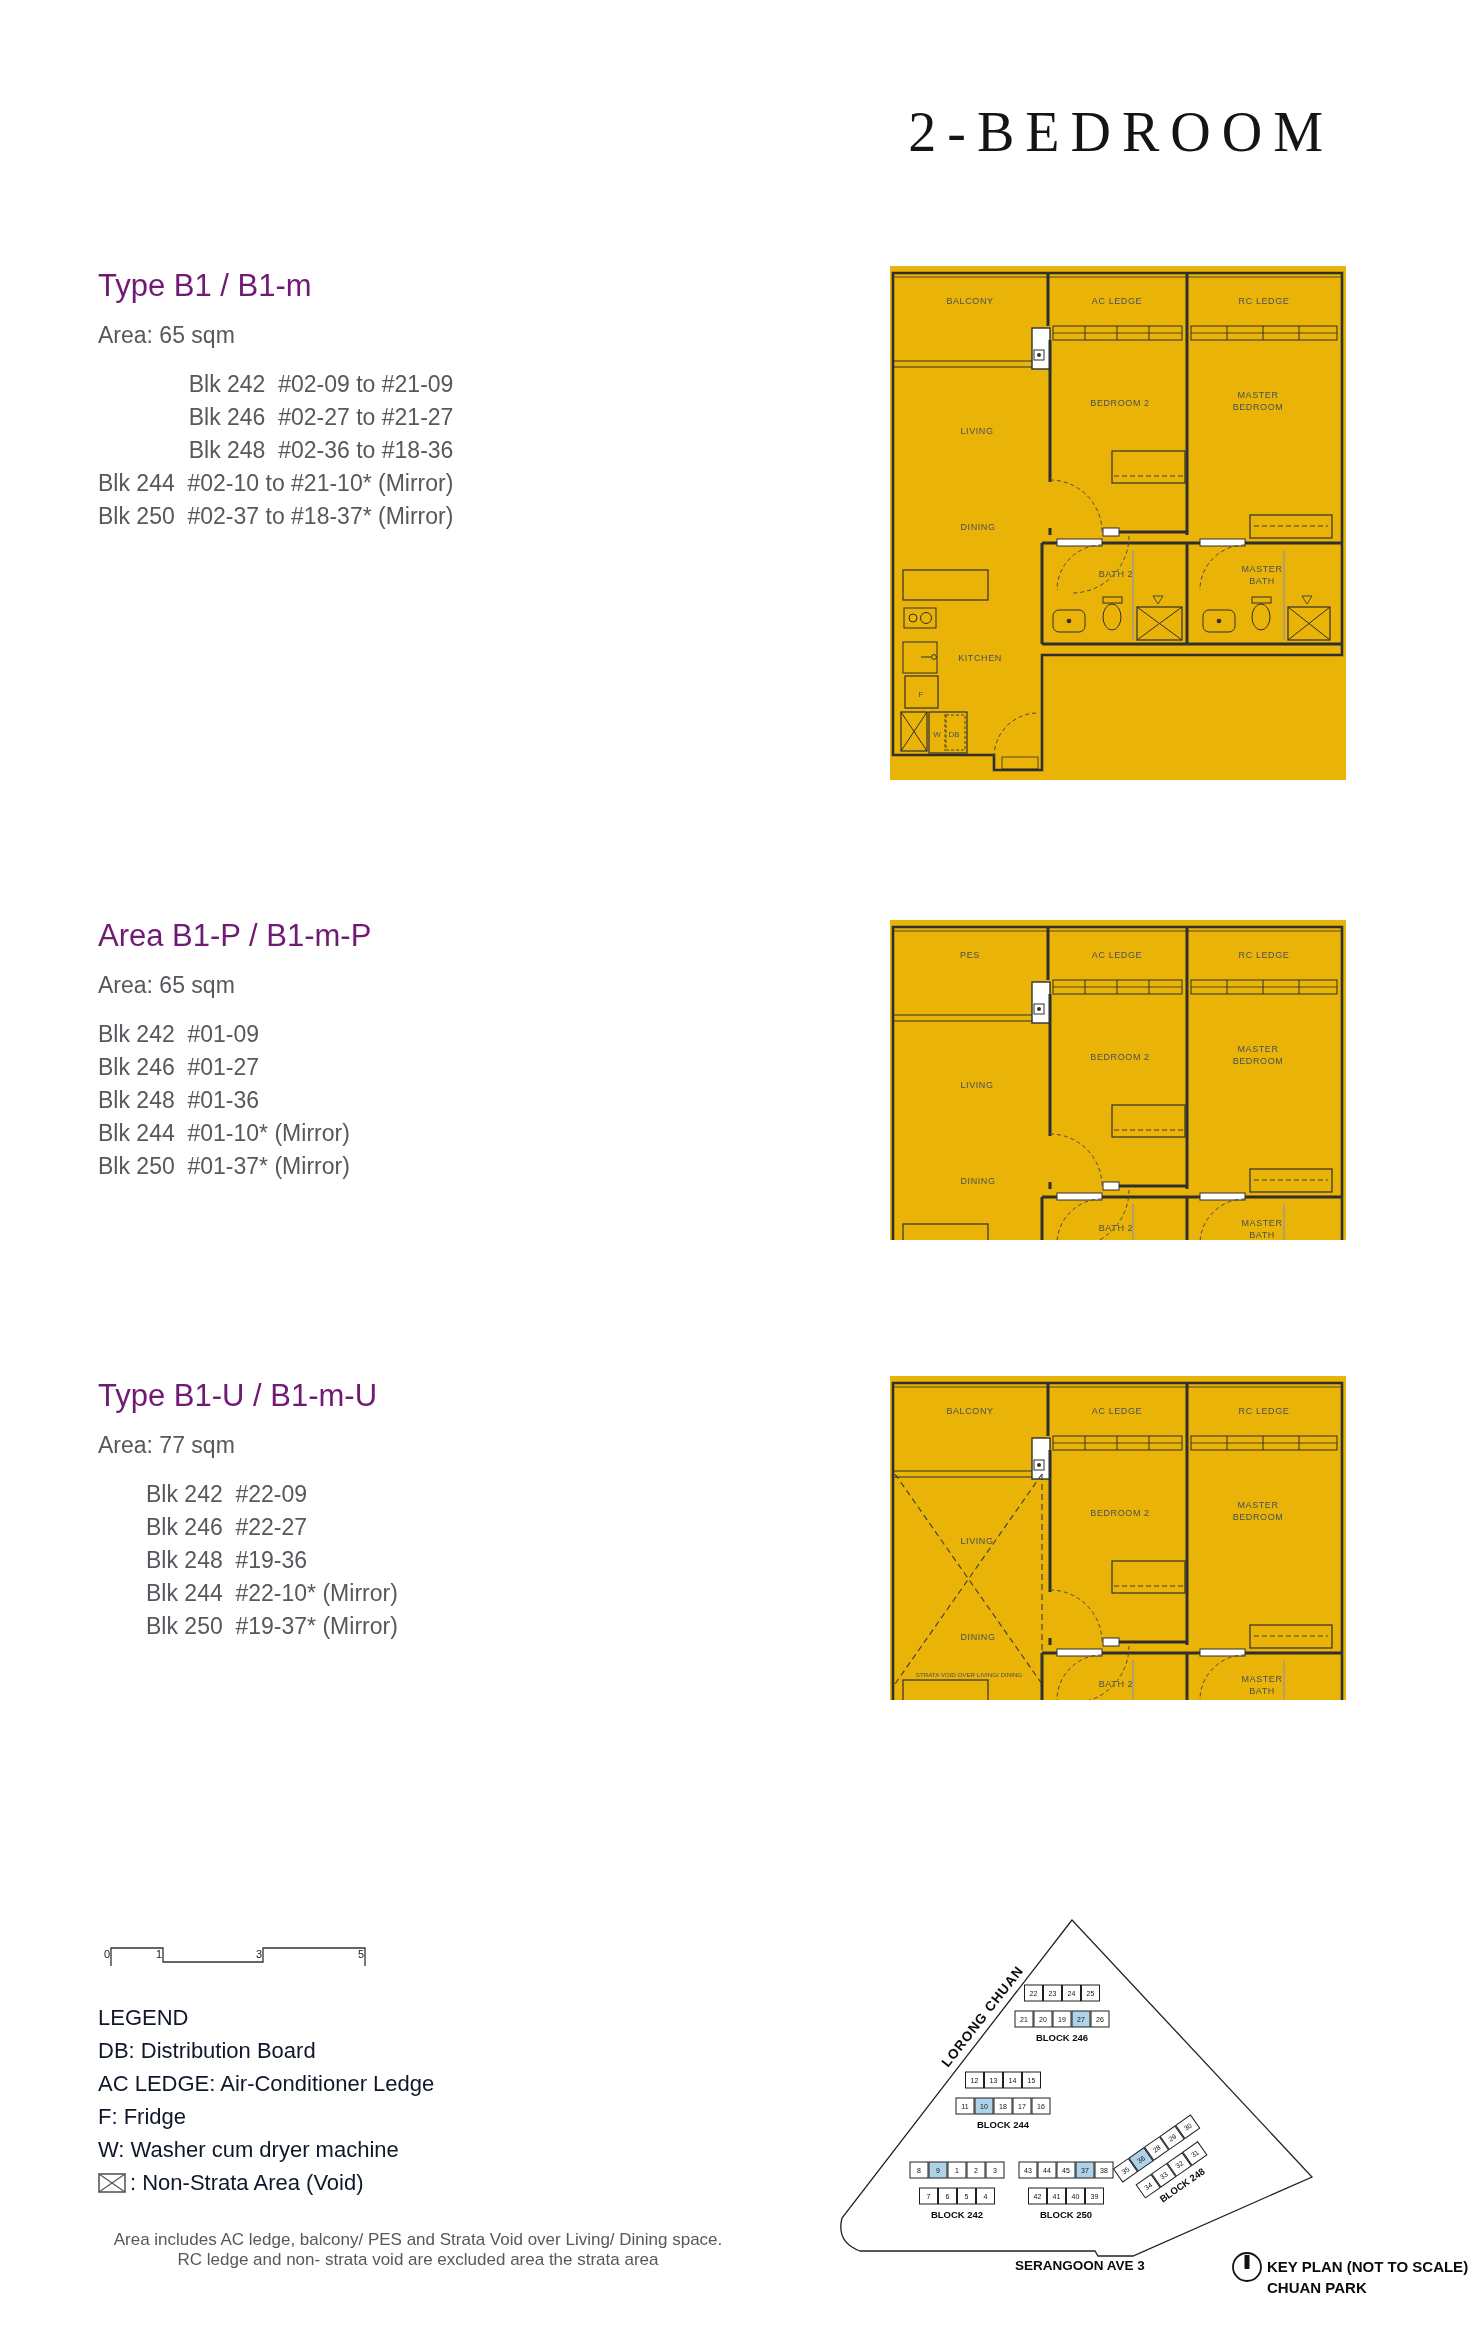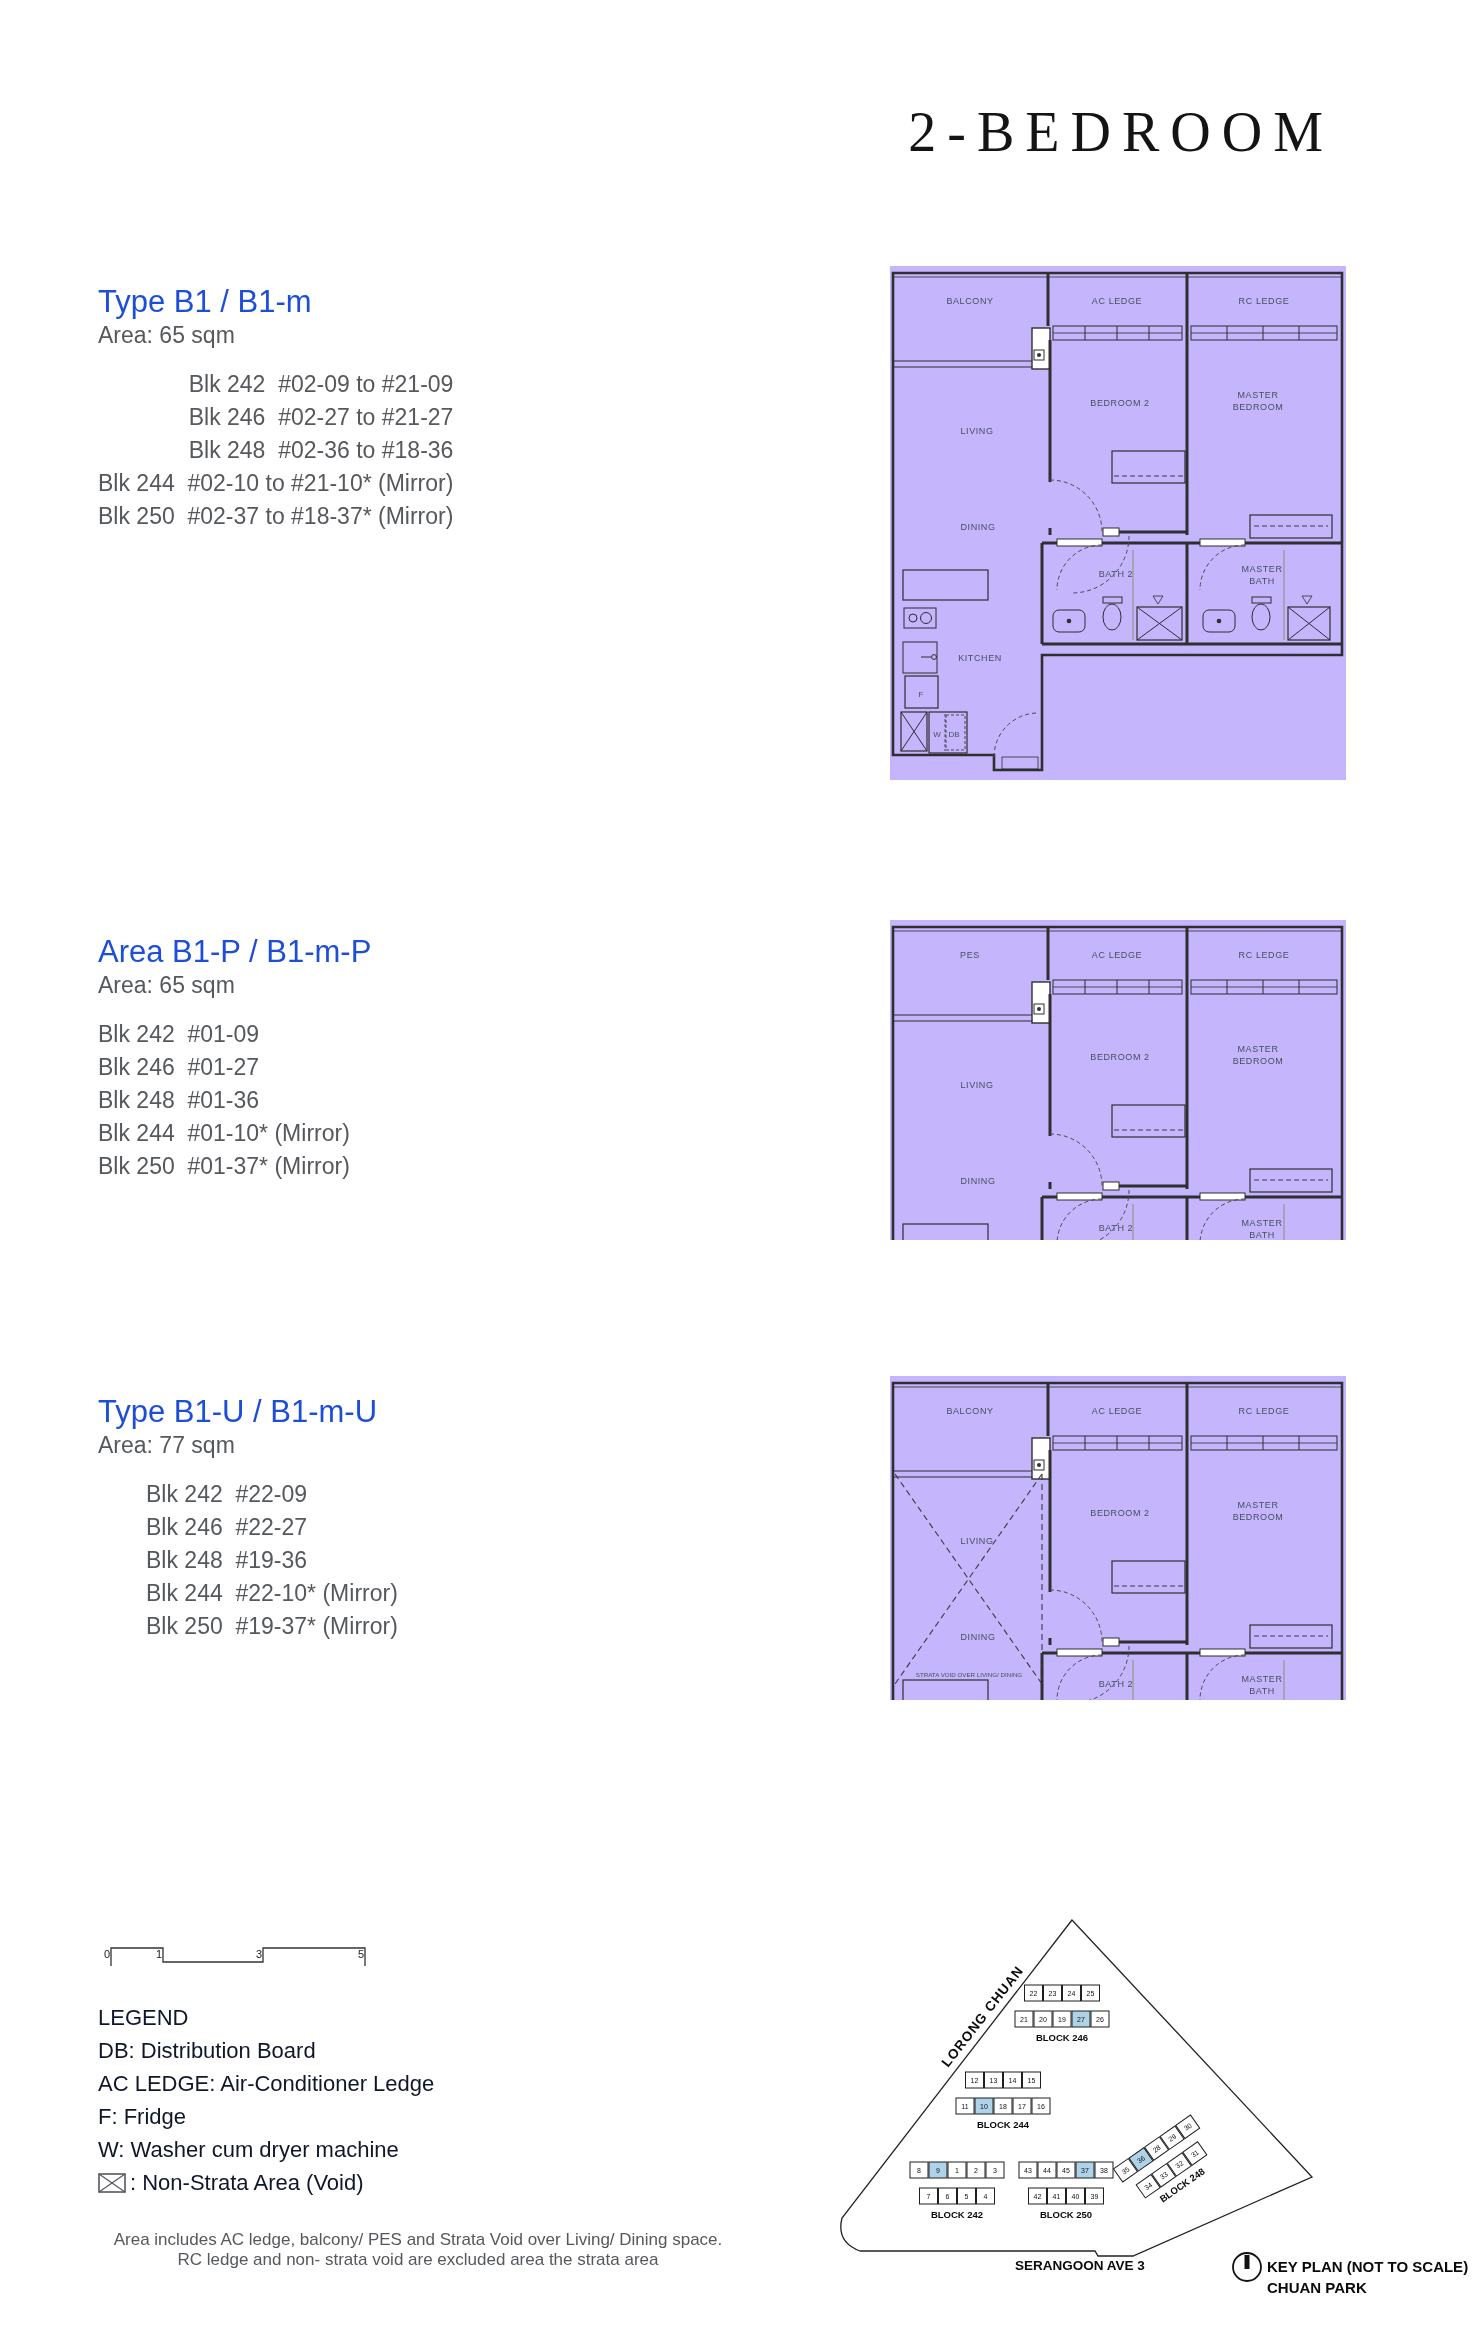--- a/index.html
+++ b/index.html
@@ -3,26 +3,26 @@
 <meta charset="utf-8">
 <style>
   html,body{margin:0;padding:0;background:#fff;}
   #page{position:relative;width:1481px;height:2351px;background:#ffffff;overflow:hidden;
         font-family:"Liberation Sans",sans-serif;color:#55585c;}
   .abs{position:absolute;}
   
   #title{top:100px;right:147px;font-family:"Liberation Serif",serif;font-weight:400;
          font-size:56px;letter-spacing:11px;color:#141414;white-space:nowrap;}
   
-  .sec-head{left:98px;font-size:31px;color:#1d4ed8;white-space:nowrap;margin-top:16px;}
+  .sec-head{left:98px;font-size:31px;color:#701a75;white-space:nowrap;}
   .sec-area{left:98px;font-size:23px;color:#55585c;white-space:nowrap;}
   .sec-blocks{left:98px;font-size:23px;line-height:33px;color:#55585c;}
   .sec-blocks div{white-space:pre;}
   
-  .plan{overflow:hidden;background:#c4b5fd;}
+  .plan{overflow:hidden;background:#eab308;}
   .plan svg{display:block;}
   .pl{font-family:"Liberation Sans",sans-serif;font-size:9px;letter-spacing:.6px;
       fill:#46505a;text-anchor:middle;}
   .pl.sm{font-size:8px;letter-spacing:0;}
   .pl.xs{font-size:6.2px;letter-spacing:0;}
   
   #scalebar{left:103px;top:1941px;}
   #legend{left:98px;top:2001px;font-size:22px;line-height:33px;color:#0f172a;}
   .void-sym{vertical-align:-3px;margin-right:4px;}
   

